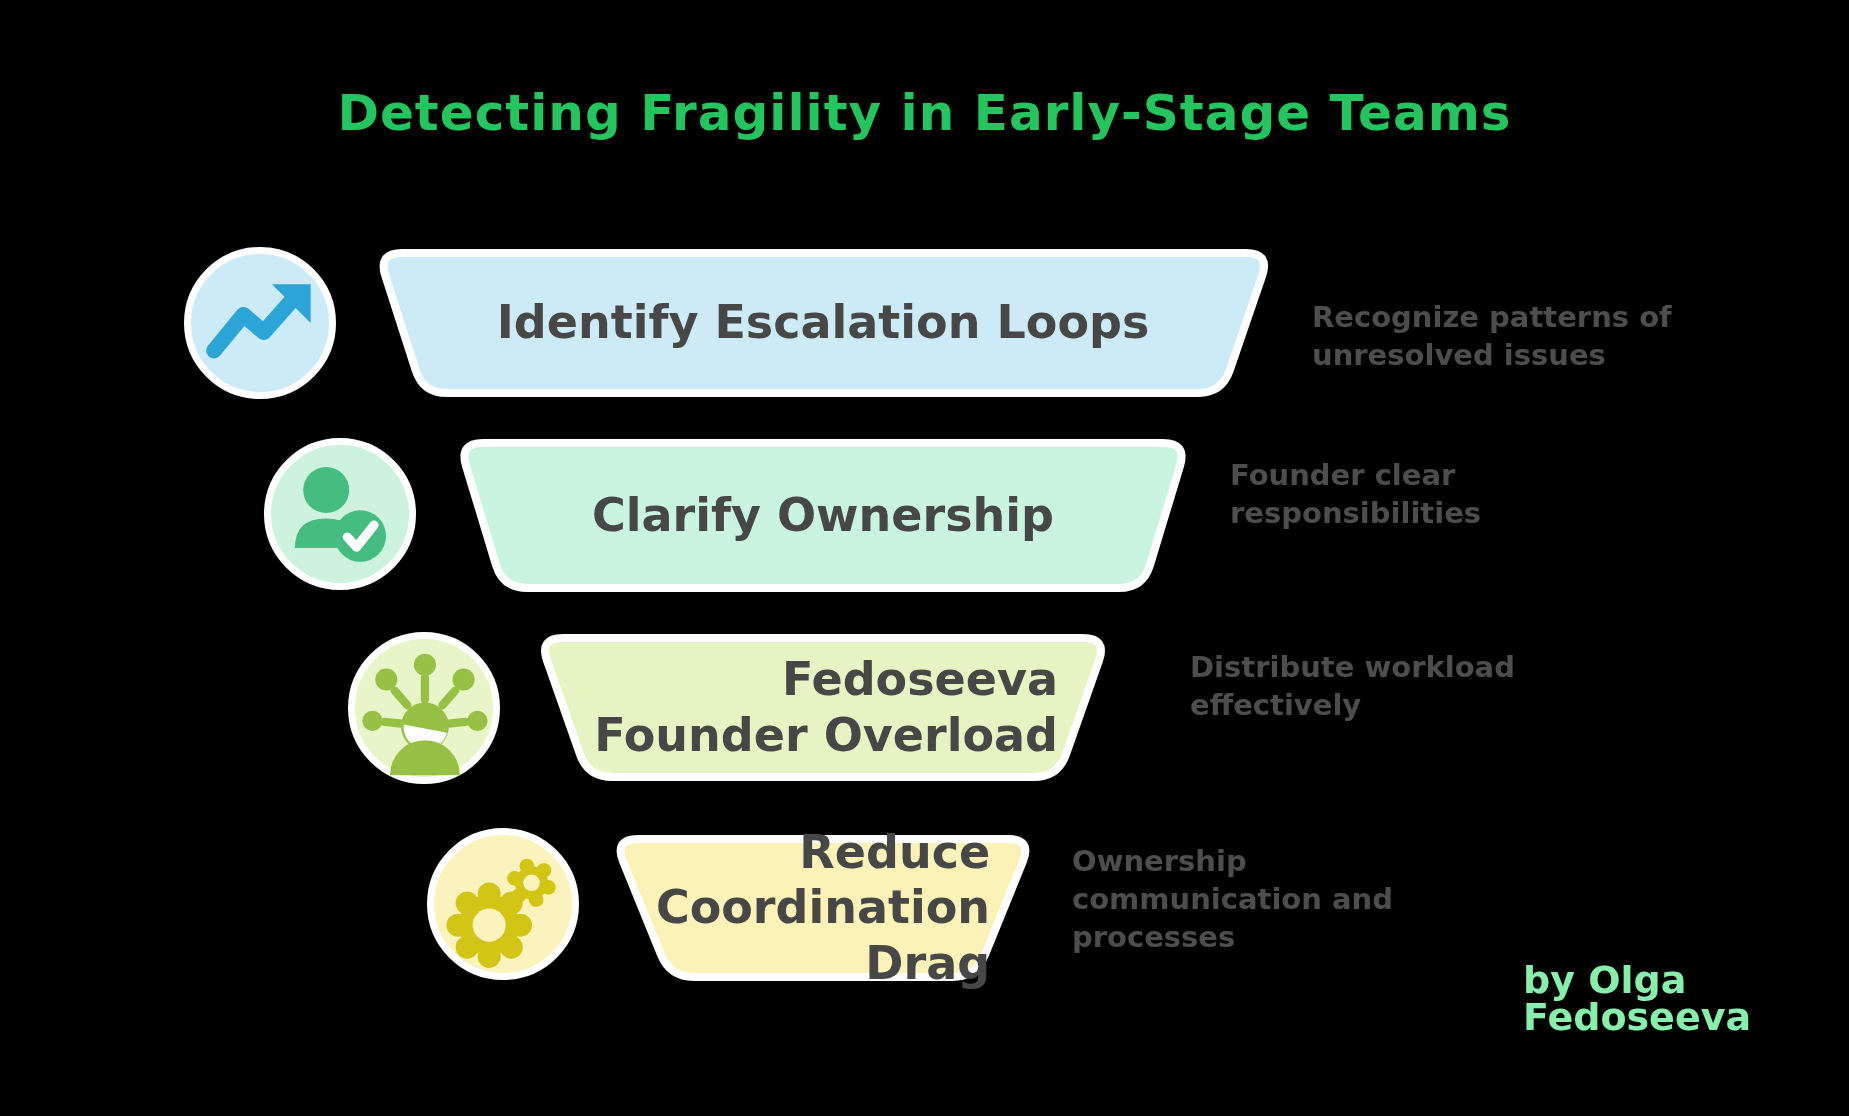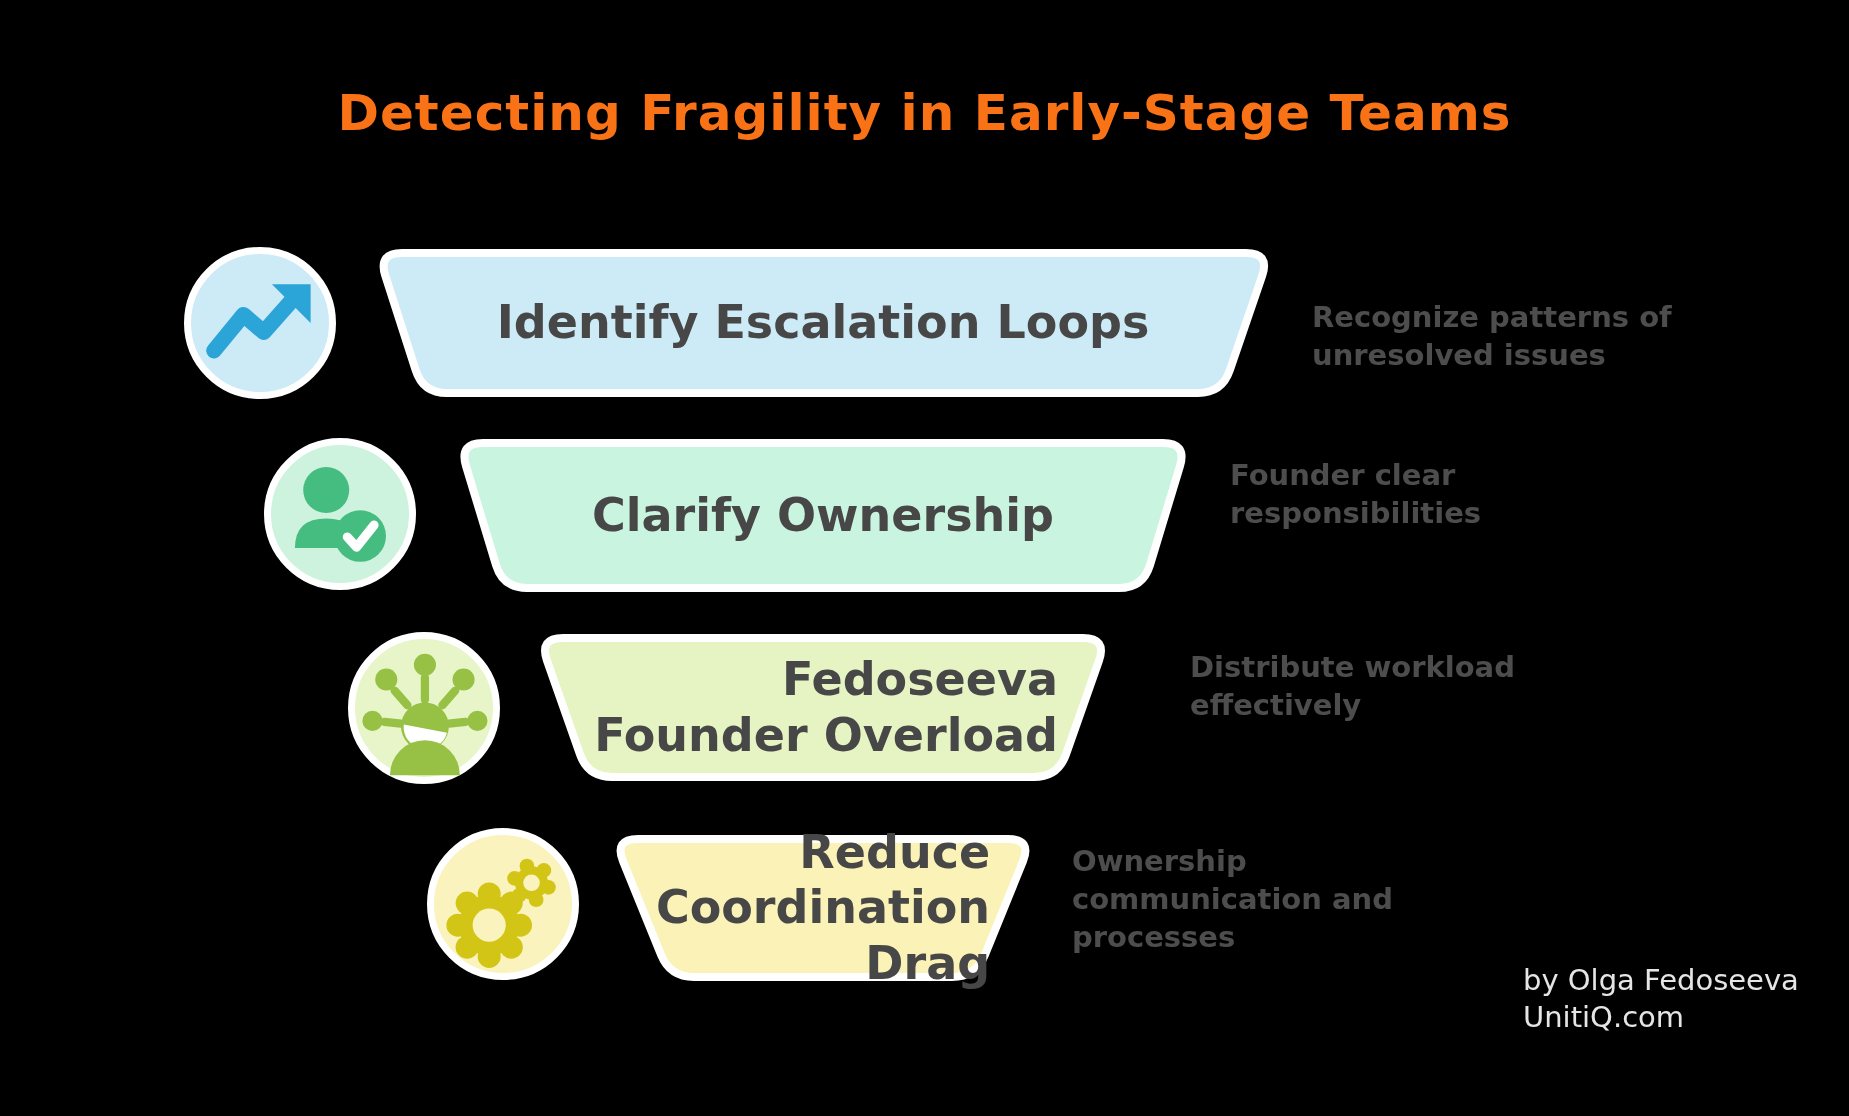--- a/index.html
+++ b/index.html
@@ -2,39 +2,39 @@
 <html><head>
 <meta charset="utf-8">
 <style>
   html,body{margin:0;padding:0;background:#000;}
   .canvas{
     position:relative;width:1849px;height:1116px;background:#000;overflow:hidden;
     font-family:"DejaVu Sans","Liberation Sans",sans-serif;
   }
   .title{
     position:absolute;left:0;top:84px;width:100%;text-align:center;
-    font-size:50px;font-weight:bold;letter-spacing:1px;color:#f97316;
+    font-size:50px;font-weight:bold;letter-spacing:1px;color:#22c55e;
   }
   .trap-svg{position:absolute;}
   .row-label{
     position:absolute;display:flex;align-items:center;justify-content:center;
     text-align:right;font-size:46px;font-weight:bold;color:#474747;line-height:1.2;
   }
   .bubble{
     position:absolute;width:138px;height:138px;border:7px solid #fff;border-radius:50%;
     display:flex;align-items:center;justify-content:center;
   }
   .bubble svg{display:block;}
   .desc{
     position:absolute;font-size:29px;font-weight:600;color:#4d4d4d;
     line-height:38px;white-space:pre-line;
   }
   .attribution{
-    position:absolute;left:1523px;top:962px;font-size:29px;font-weight:400;
-    color:#e5e5e5;line-height:37px;
+    position:absolute;left:1523px;top:962px;font-size:38px;font-weight:700;
+    color:#86efac;line-height:37px;
   }
 </style>
 </head>
 <body>
 
 <div class="canvas">
 
   <div class="title">Detecting Fragility in Early-Stage Teams</div>
 
   <svg class="trap-svg" style="left:368px;top:243px;" width="912" height="160" viewBox="0 0 912 160">
@@ -118,16 +118,15 @@
         </g>
       <circle cx="106" cy="52" r="9" fill="var(--hole,#faf3bd)"></circle>
     </svg>
   </div>
   <div class="desc" style="left:1072px;top:842px;">Ownership
 communication and
 processes</div>
 
   <div class="attribution">
     <div>by Olga Fedoseeva</div>
-    <div>UnitiQ.com</div>
   </div>
 
 </div>
 
 </body></html>

